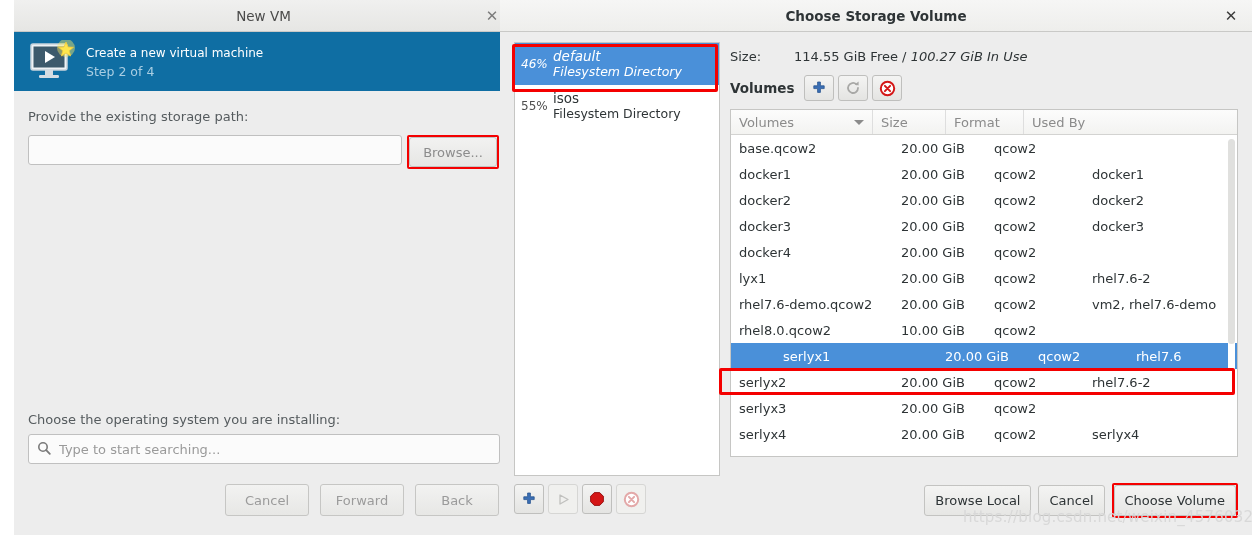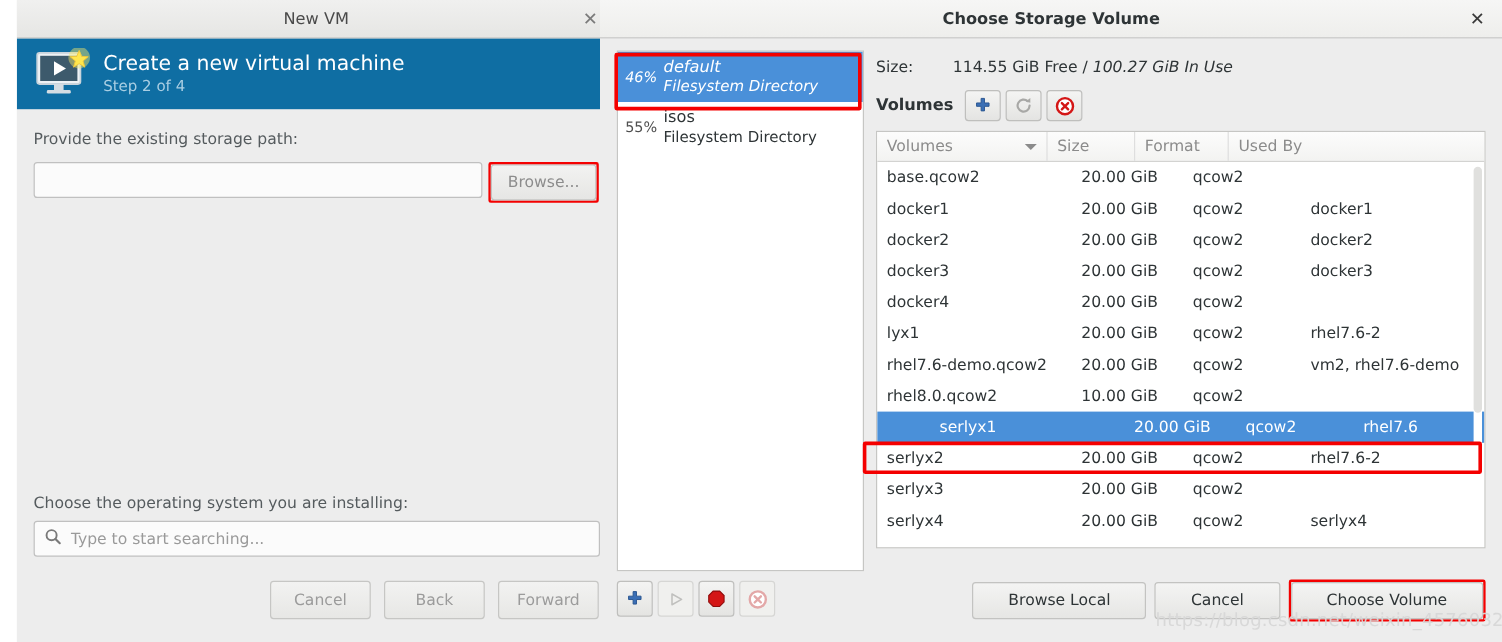--- a/index.html
+++ b/index.html
@@ -38,21 +38,21 @@
   }
   #newvm-banner {
     height: 59px;
     background: #0f6ea3;
     display: flex; align-items: center;
     padding-left: 14px;
     color: #ffffff;
   }
   .banner-icon { width: 48px; height: 44px; position: relative; flex: 0 0 48px; margin-right: 10px; }
   .banner-text { display: flex; flex-direction: column; justify-content: center; }
-  #banner-title { font-size: 17px; line-height: 20px; color: #ffffff; }
+  #banner-title { font-size: 12px; line-height: 20px; color: #ffffff; }
   #banner-step { font-size: 12.5px; line-height: 17px; color: #a9cee3; }
 
   #newvm-body { position: relative; height: calc(535px - 32px - 59px); padding: 0 14px; }
   #storage-label { margin-top: 18px; font-size: 13px; color: #555b5e; }
   #storage-row { margin-top: 11px; display: flex; align-items: stretch; }
   #storage-path-input {
     flex: 1 1 auto; height: 30px;
     background: #fbfbfb; border: 1px solid #c0c0c0; border-radius: 3px;
     padding: 0 8px; font-size: 13px; color: #2e3436;
     outline: none;
@@ -229,21 +229,21 @@
     border: 1px solid #bfbfbd; border-radius: 3px;
     display: flex; align-items: center; justify-content: center;
     cursor: pointer;
   }
   .pool-tool-btn.disabled { background: #f0f0ee; border-color: #d6d6d4; }
   #dialog-buttons {
     position: absolute; right: 14px; top: 8px;
     display: flex; align-items: center;
   }
   .dlg-btn {
-    height: 31px; padding: 0 29px;
+    height: 31px; padding: 0 10px;
     background: linear-gradient(to bottom, #f4f4f3, #e6e6e4);
     border: 1px solid #c3c3c1; border-radius: 3px;
     font-size: 13px; color: #2e3436; cursor: pointer;
     font-family: inherit;
     margin-left: 7px;
   }
   #choose-volume-wrap {
     margin-left: 7px; border: 2px solid #f40000; border-radius: 2px;
     display: flex;
   }
@@ -304,22 +304,22 @@
           <svg width="14" height="14" viewBox="0 0 14 14">
             <circle cx="6" cy="6" r="4.2" fill="none" stroke="#7a7a7a" stroke-width="1.6"></circle>
             <line x1="9.2" y1="9.2" x2="12.8" y2="12.8" stroke="#7a7a7a" stroke-width="1.8" stroke-linecap="round"></line>
           </svg>
         </span>
         <input id="os-search-input" type="text" placeholder="Type to start searching..." style="">
       </div>
 
       <div id="newvm-buttons">
         <button class="wiz-btn">Cancel</button>
+        <button class="wiz-btn">Forward</button>
         <button class="wiz-btn">Back</button>
-        <button class="wiz-btn">Forward</button>
       </div>
     </div>
 
     <div id="newvm-scroll-track"></div>
   </div>
   <div id="newvm-scroll-thumb"></div>
 
   <div id="storage-window">
 
     <div id="storage-titlebar">

